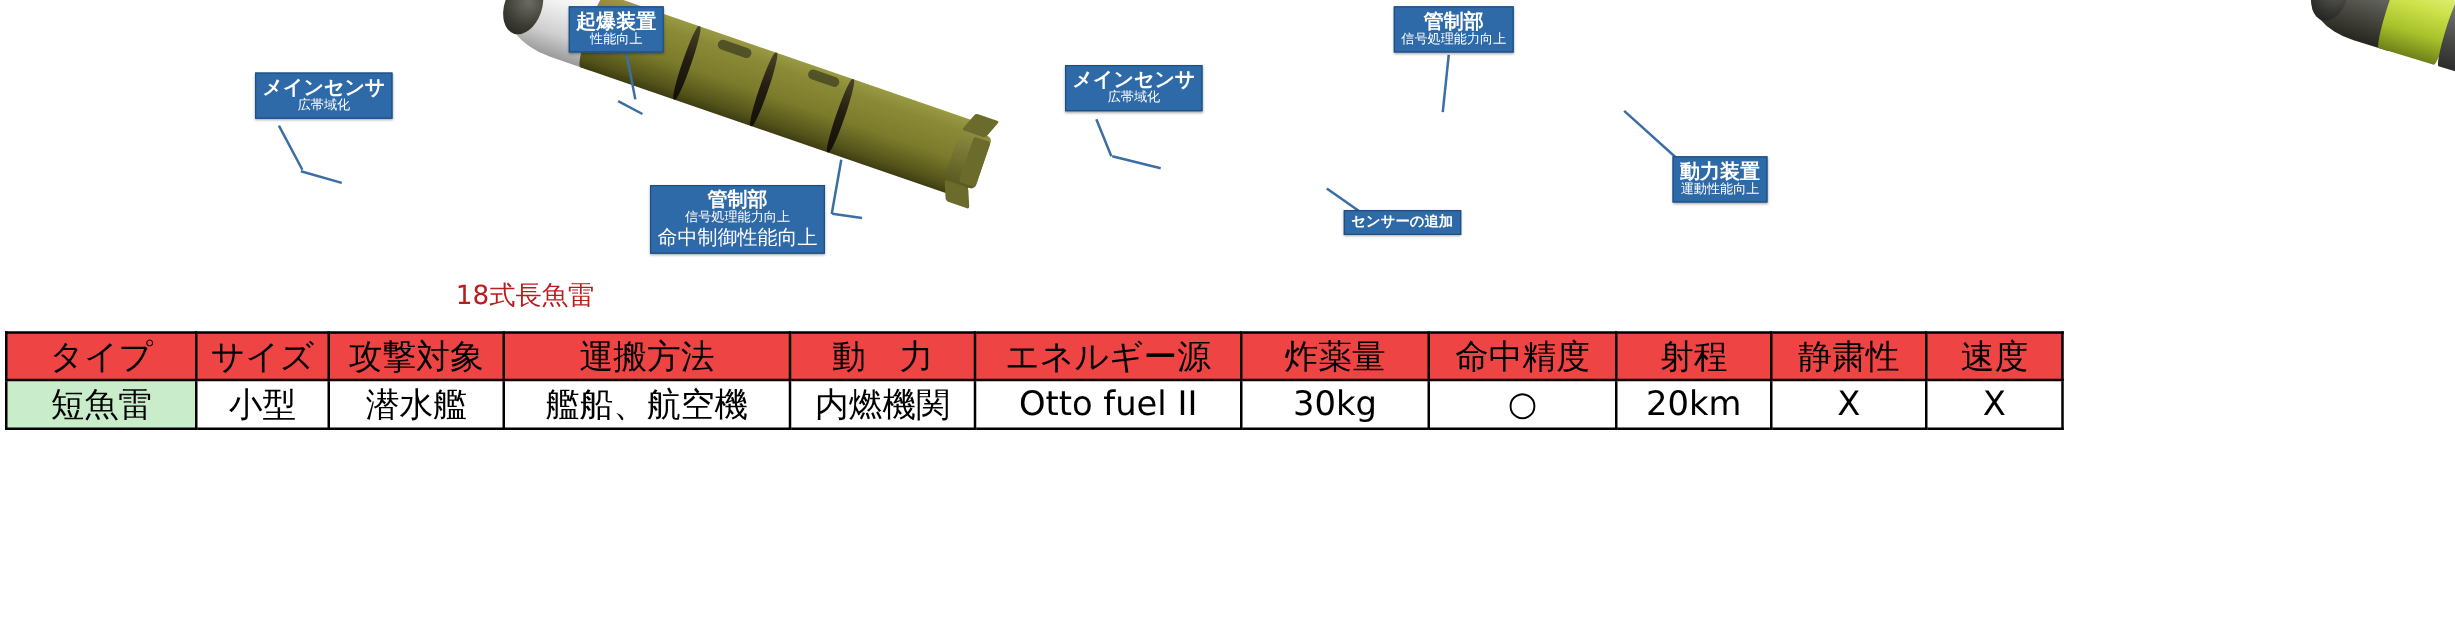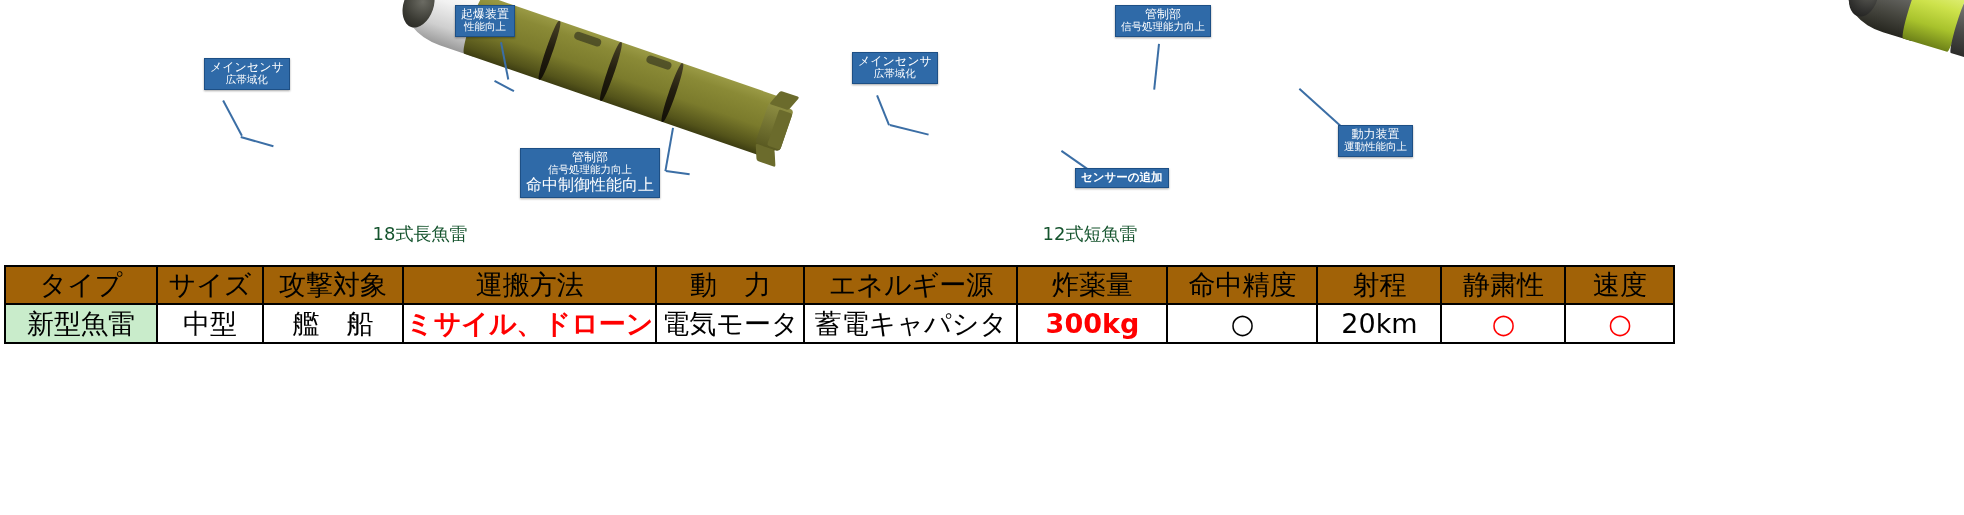--- a/index.html
+++ b/index.html
@@ -9,35 +9,35 @@
     overflow:hidden;position:relative;
   }
   #stage{position:relative;width:1964px;height:515px;}
 
   
   .figure{position:absolute;}
   #fig-left{left:150px;top:0px;width:640px;height:250px;}
   #fig-right{left:830px;top:0px;width:680px;height:250px;}
 
   .fig-caption{
-    position:absolute;text-align:center;font-size:18px;color:#14532d;
+    position:absolute;text-align:center;font-size:21px;color:#b91c1c;
     font-family:"DejaVu Sans","Liberation Sans",sans-serif;white-space:nowrap;
   }
   #cap-left{left:230px;top:222px;width:380px;}
   #cap-right{left:880px;top:222px;width:420px;}
 
   
   .callout{
     position:absolute;background:#2f6aa8;border:1px solid #1d4f85;
     color:#ffffff;text-align:center;line-height:1.12;
     font-family:"DejaVu Sans","Liberation Sans",sans-serif;
     box-sizing:border-box;padding:2px 5px 3px 5px;white-space:nowrap;
     box-shadow:0 1px 2px rgba(0,0,0,.35);
   }
-  .callout .t1{display:block;font-size:12px;font-weight:normal;}
+  .callout .t1{display:block;font-size:16px;font-weight:bold;}
   .callout .t2{display:block;font-size:10.5px;}
   .callout .t3{display:block;font-size:16px;text-align:center;}
   .callout.single .t1{font-size:11.5px;font-weight:bold;text-align:right;}
 
   
   .leader{position:absolute;background:#3b6ea5;transform-origin:0 0;height:1.6px;}
 
   
   .torp{position:absolute;transform-origin:50% 50%;}
 
@@ -86,21 +86,21 @@
   }
 
   
   #tbl{position:absolute;left:4px;top:265px;border-collapse:collapse;
        font-family:"DejaVu Sans","Liberation Sans",sans-serif;}
   #tbl td,#tbl th{
     border:2px solid #000;padding:0 2px;text-align:center;vertical-align:middle;
     font-weight:normal;font-size:27px;color:#000;white-space:nowrap;height:39px;
     box-sizing:border-box;
   }
-  #tbl thead th{background:#a16207;height:30px;}
+  #tbl thead th{background:#ef4444;height:30px;}
   #tbl tbody td.typecell{background:#c9eccb;}
   #tbl tbody td.redtext{color:#ff0000;font-weight:bold;}
   #tbl tbody td.redmark{color:#ff0000;}
   .c0{width:152px;} .c1{width:106px;} .c2{width:140px;} .c3{width:229px;}
   .c4{width:148px;} .c5{width:213px;} .c6{width:150px;} .c7{width:150px;}
   .c8{width:124px;} .c9{width:124px;margin-left:20px;} .c10{width:109px;}
 </style>
 </head>
 <body>
 
@@ -183,48 +183,47 @@
     <div class="callout single" id="co-r3" style="left:245px;top:168px;">
       <span class="t1">センサーの追加</span>
     </div>
 
     <div class="callout" id="co-r4" style="left:508px;top:125px;">
       <span class="t1">動力装置</span>
       <span class="t2">運動性能向上</span>
     </div>
   </div>
 
-  <div class="fig-caption" id="cap-right">12式短魚雷</div>
 
   <table id="tbl">
     <thead>
       <tr>
         <th class="c0">タイプ</th>
         <th class="c1">サイズ</th>
         <th class="c2">攻撃対象</th>
         <th class="c3">運搬方法</th>
         <th class="c4">動　力</th>
         <th class="c5">エネルギー源</th>
         <th class="c6">炸薬量</th>
         <th class="c7">命中精度</th>
         <th class="c8">射程</th>
         <th class="c9">静粛性</th>
         <th class="c10">速度</th>
       </tr>
     </thead>
     <tbody>
       <tr>
-        <td class="typecell">新型魚雷</td>
-        <td>中型</td>
-        <td>艦　船</td>
-        <td class="redtext">ミサイル、ドローン</td>
-        <td>電気モータ</td>
-        <td>蓄電キャパシタ</td>
-        <td class="redtext">300kg</td>
+        <td class="typecell">短魚雷</td>
+        <td>小型</td>
+        <td>潜水艦</td>
+        <td>艦船、航空機</td>
+        <td>内燃機関</td>
+        <td>Otto fuel II</td>
+        <td>30kg</td>
         <td>○</td>
         <td>20km</td>
-        <td class="redmark">○</td>
-        <td class="redmark">○</td>
+        <td>X</td>
+        <td>X</td>
       </tr>
     </tbody>
   </table>
 
 </div>
 
 </body></html>

